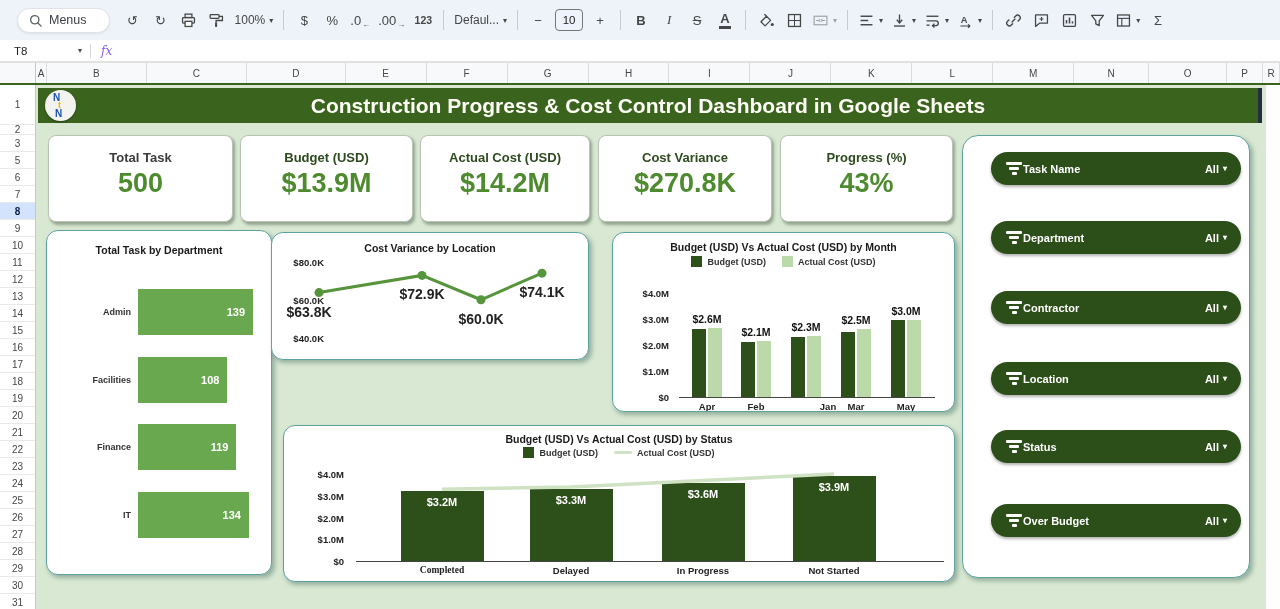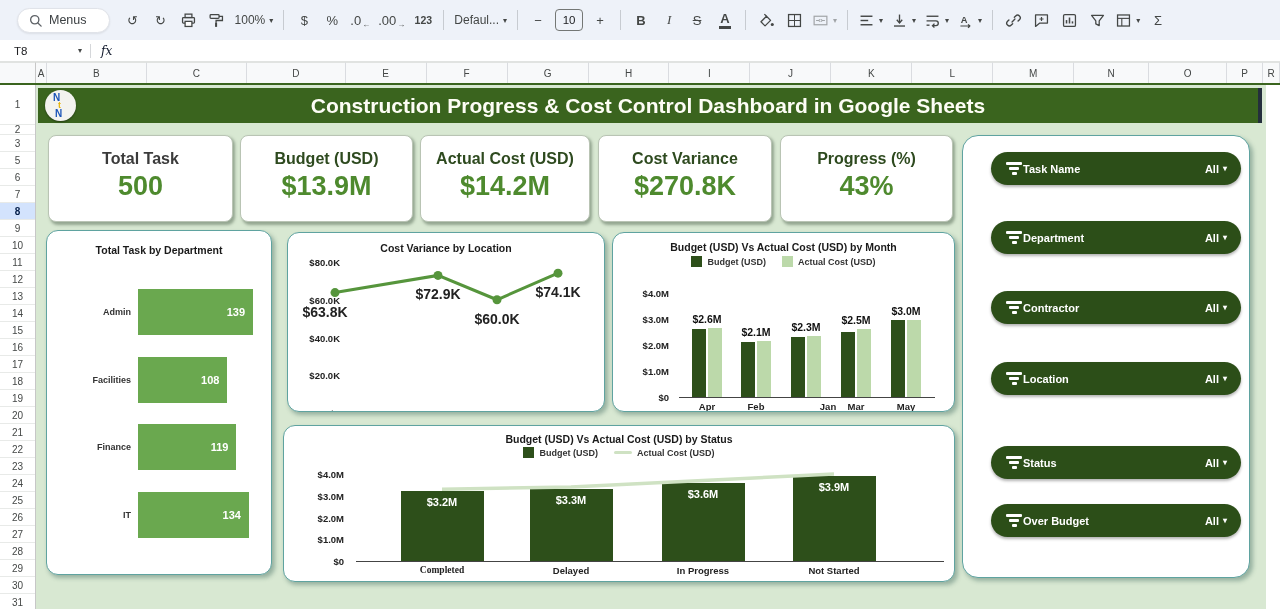--- a/index.html
+++ b/index.html
@@ -24,21 +24,21 @@
   .tb-text { font-size:12px; color:#444746; }
   .caret { font-size:8px; color:#444746; margin-left:4px; }
   .tb-div { width:1px; height:20px; background:#c7cbd1; margin:0 5px; }
   .size-box { border:1px solid #747775; border-radius:4px; width:28px; height:22px; display:flex; align-items:center;
               justify-content:center; font-size:11.5px; color:#202124; margin:0 2px; cursor:text; }
 
   .formula-bar { height:22px; background:#fff; border-bottom:1px solid #e1e3e1; display:flex; align-items:center; }
   .name-box { width:90px; display:flex; align-items:center; justify-content:space-between; padding:0 8px 0 14px;
               font-size:11.5px; color:#202124; cursor:pointer; }
   .fb-div { width:1px; height:14px; background:#d5d7da; }
-  .fx { font-family:"DejaVu Serif", serif; font-style:italic; color:#0f172a; font-size:12px; margin:0 10px; }
+  .fx { font-family:"DejaVu Serif", serif; font-style:italic; color:#8b5cf6; font-size:12px; margin:0 10px; }
   .formula-input { flex:1; height:100%; }
 
   
   .col-headers { height:23px; display:flex; background:#f8f9fa; border-bottom:2px solid #3a641e; }
   .corner { width:36px; border-right:1px solid #c7c7c7; background:#f8f9fa; border-top:1px solid #e1e3e1;}
   .col-h { border-right:1px solid #dadce0; border-top:1px solid #e1e3e1; font-size:10px; color:#444746;
            display:flex; align-items:center; justify-content:center; cursor:pointer; }
 
   .sheet { position:relative; height:524px; display:flex; }
   .row-headers { width:36px; background:#fff; border-right:1px solid #c7c7c7; z-index:5; }
@@ -55,21 +55,21 @@
   .banner-title { position:absolute; left:0; right:0; text-align:center; color:#fdfdf5; font-weight:bold; font-size:21px; }
   .logo { position:absolute; left:7px; top:2px; width:31px; height:31px; background:#f3f3ef; border-radius:50%;
           box-shadow:0 1px 2px rgba(0,0,0,.4); }
   .logo span { position:absolute; font-weight:bold; font-size:10px; color:#1b54b8; line-height:1; }
   .logo .n1 { left:8px; top:3px; }
   .logo .t  { left:13px; top:11px; color:#e8b50a; font-size:9px; }
   .logo .n2 { left:10px; top:19px; }
 
   .kpi { top:50px; height:87px; background:#fff; border:1px solid #b9c4b4; border-radius:8px;
          box-shadow:2px 2.5px 3px rgba(80,100,80,.5); text-align:center; padding-top:14px; }
-  .kpi-label { font-size:16px; font-weight:bold; }
+  .kpi-label { font-size:13px; font-weight:bold; }
   .kpi-value { font-size:27px; font-weight:bold; color:var(--value-green); margin-top:3px; }
 
   .card { background:#fff; border:1.5px solid var(--teal); border-radius:12px;
           box-shadow:2.5px 3px 4px rgba(70,110,100,.45); overflow:hidden; }
   .chart-title { position:absolute; left:0; right:0; text-align:center; font-size:10.5px; font-weight:bold; color:#1a1a1a; }
   .legend { position:absolute; left:0; right:0; display:flex; justify-content:center; gap:16px; align-items:center; }
   .legend .item { display:flex; align-items:center; gap:5px; font-size:9px; font-weight:bold; color:#333; }
   .sq { width:11px; height:11px; display:inline-block; }
   .dash { width:18px; height:3px; border-radius:2px; display:inline-block; }
 
@@ -415,21 +415,21 @@
               <div class="dept-bar" style="left: 91px; top: 58px; width: 115.034px; height: 46px;">139</div>
               <div class="dept-row-label" style="left: 0px; width: 84px; top: 149px;">Facilities</div>
               <div class="dept-bar" style="left: 91px; top: 126px; width: 89.3793px; height: 46px;">108</div>
               <div class="dept-row-label" style="left: 0px; width: 84px; top: 216px;">Finance</div>
               <div class="dept-bar" style="left: 91px; top: 193px; width: 98.4828px; height: 46px;">119</div>
               <div class="dept-row-label" style="left: 0px; width: 84px; top: 284px;">IT</div>
               <div class="dept-bar" style="left: 91px; top: 261px; width: 110.897px; height: 46px;">134</div>
             </div>
         </div>
 
-        <div class="abs card" id="lineCard" style="left:251px;top:147px;width:318px;height:180px;">
+        <div class="abs card" id="lineCard" style="left:235px;top:147px;width:318px;height:128px;">
           <div class="chart-title" style="top:9px;">Cost Variance by Location</div>
           <div id="linePlot"></div>
         <div class="ytick" style="left: 6px; width: 46px; top: 29px;">$80.0K</div>
             <div class="ytick" style="left: 6px; width: 46px; top: 66.75px;">$60.0K</div>
             <div class="ytick" style="left: 6px; width: 46px; top: 104.5px;">$40.0K</div>
             <div class="ytick" style="left: 6px; width: 46px; top: 142.25px;">$20.0K</div>
             <div class="ytick" style="left: 6px; width: 46px; top: 180px;">$0</div>
             <svg width="318" height="180" style="position: absolute; left: 0px; top: 0px;">
               <polyline points="47,59.57750000000001 150,42.40124999999999 209,66.75 270,40.13625000000001" fill="none" stroke="#56953c" stroke-width="3"></polyline>
               <circle cx="47" cy="59.57750000000001" r="4.5" fill="#56953c"></circle>
@@ -562,21 +562,21 @@
                 <i style="width: 16px;"></i>
                 <i style="width: 10px;"></i>
                 <i style="width: 5px;"></i>
               </div>
               <div class="flabel">Location</div>
               <div class="all">
                 <div>All</div>
                 <span class="caret">▾</span>
               </div>
             </div>
-            <div class="pill" style="top: 294px; margin-top: 16px;">
+            <div class="pill" style="top: 294px;">
               <div class="funnel">
                 <i style="width: 16px;"></i>
                 <i style="width: 10px;"></i>
                 <i style="width: 5px;"></i>
               </div>
               <div class="flabel">Status</div>
               <div class="all">
                 <div>All</div>
                 <span class="caret">▾</span>
               </div>

